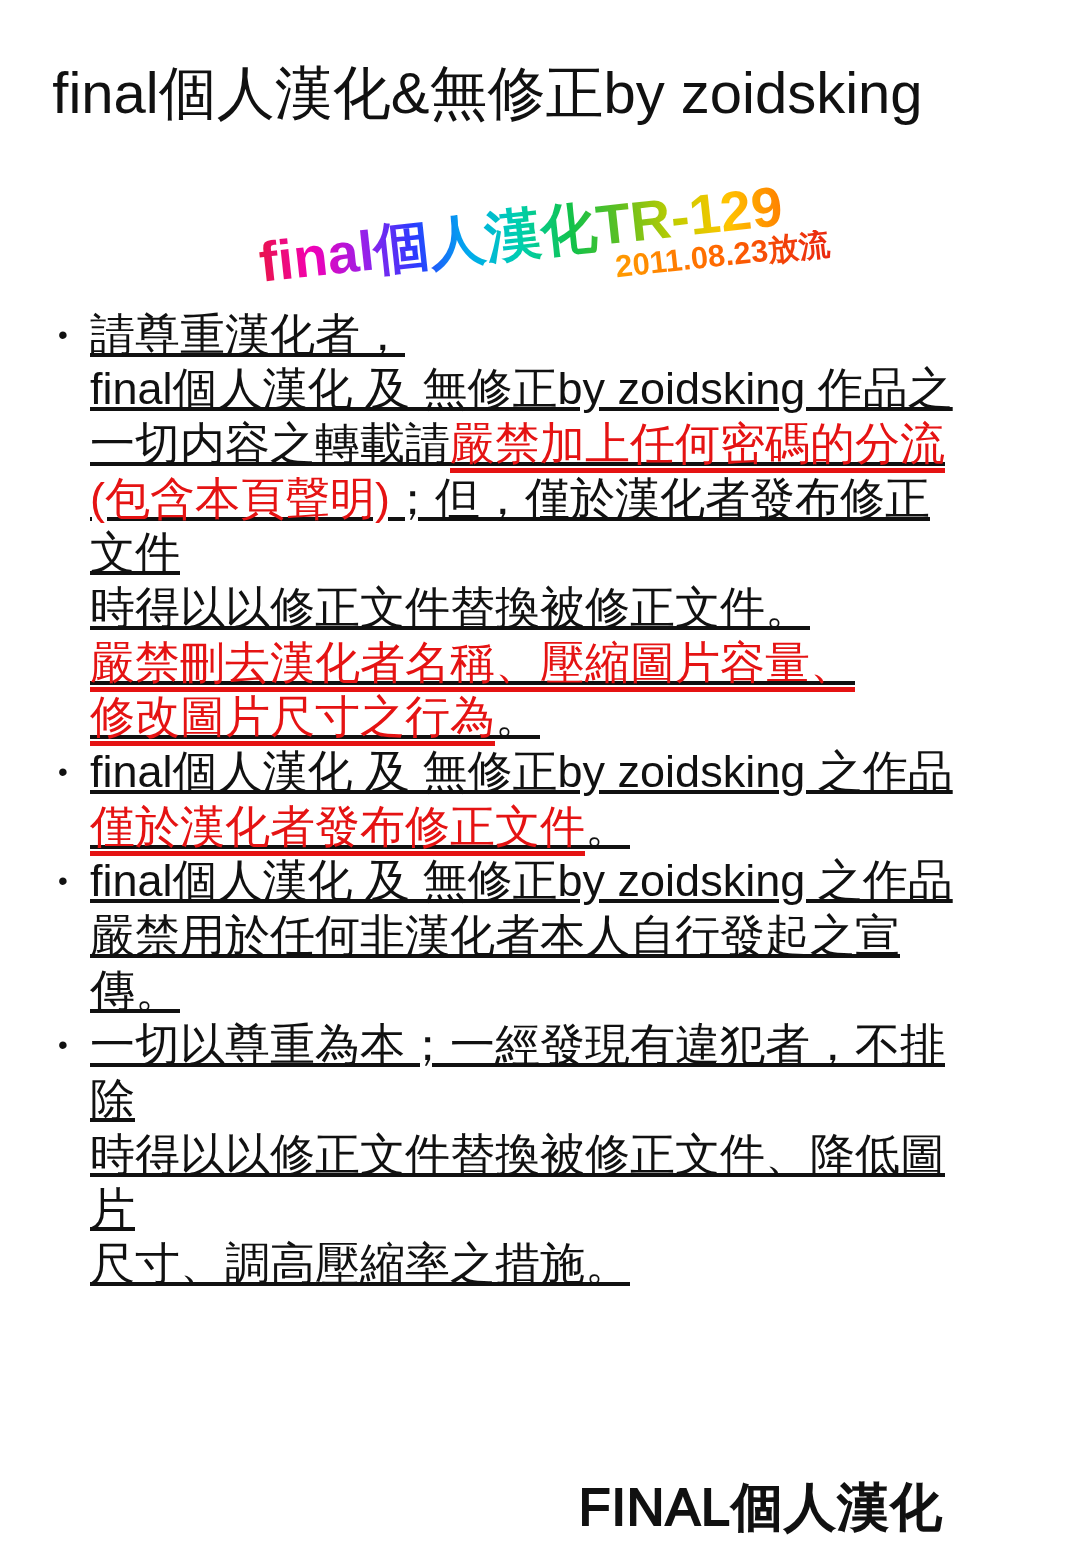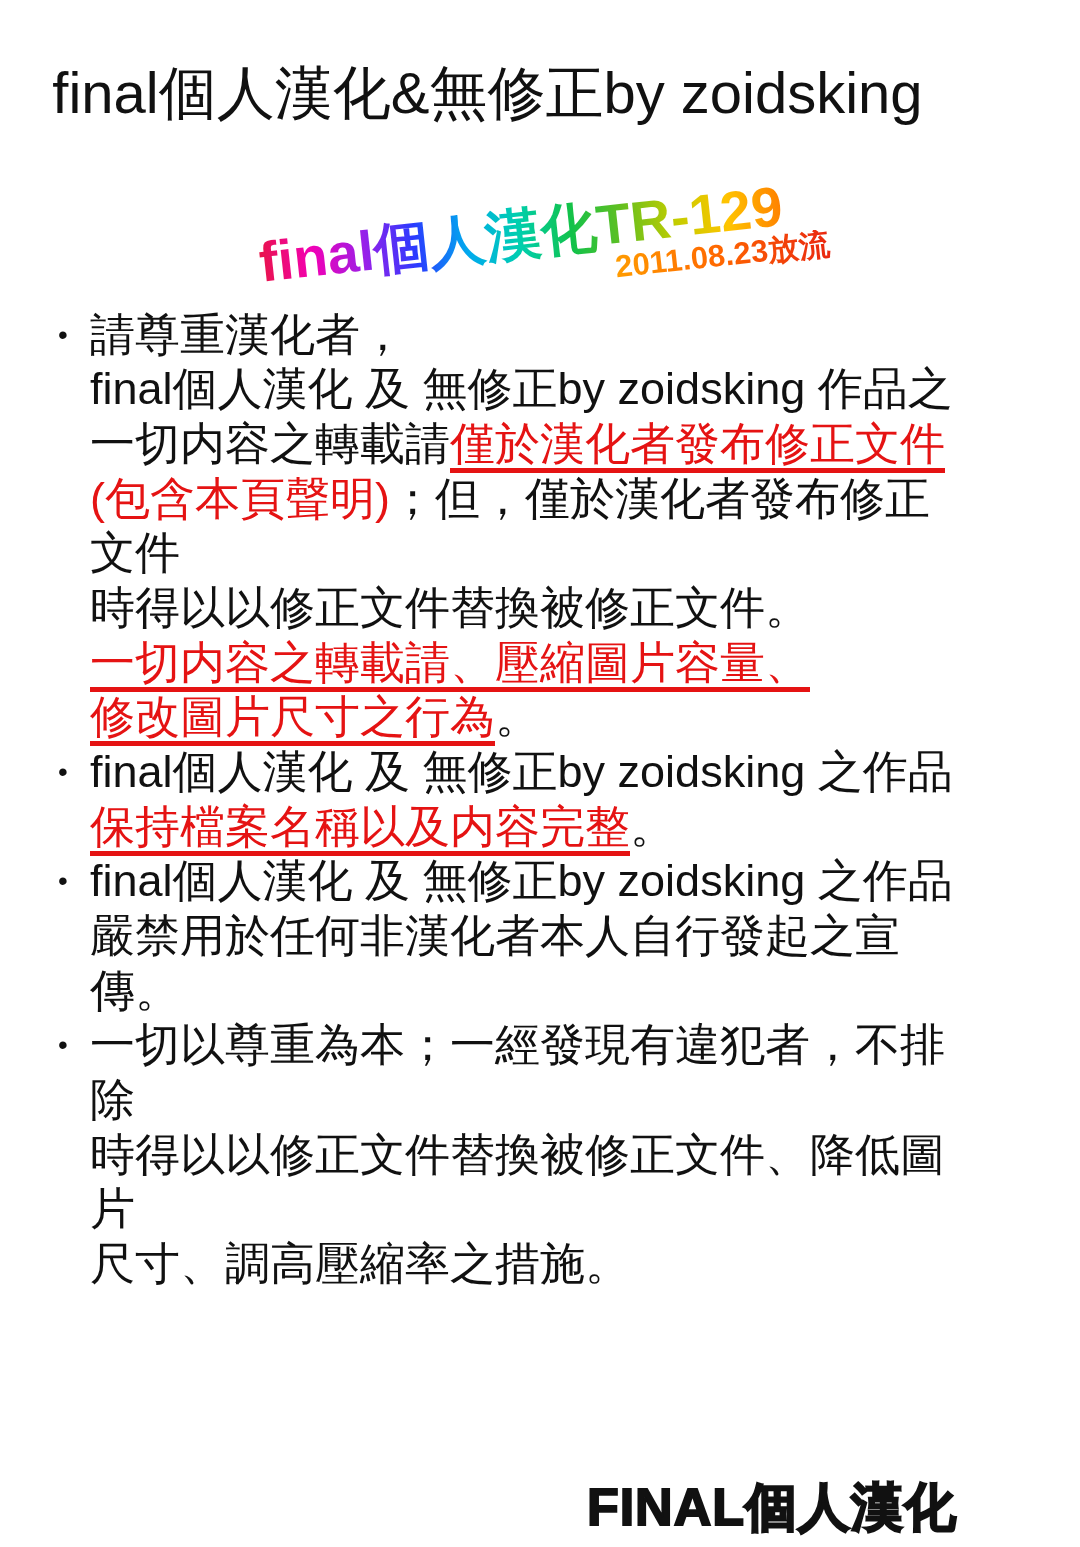--- a/index.html
+++ b/index.html
@@ -62,20 +62,21 @@
     margin: 182px 18px 0 58px;
     padding: 0;
     list-style: none;
     font-size: 45px;
     line-height: 1.215;
   }
   .rule-item {
     position: relative;
     padding-left: 32px;
     white-space: pre-line;
+    text-decoration: underline;
   }
   .rule-item::before {
     content: "\2022";
     position: absolute;
     left: 0;
     top: 0;
     font-size: 0.62em;
     line-height: 1.96;
     color: var(--ink, #111111);
   }
@@ -84,24 +85,24 @@
   .seg-red-underline {
     color: var(--red, #e51313);
     text-decoration: underline;
     text-decoration-thickness: 5px;
     text-underline-offset: 9px;
   }
 
   
   .footer-logo {
     position: absolute;
-    right: 18px;
+    right: 32px;
     bottom: 4px;
     font-size: 52px;
-    font-weight: bold;
+    font-weight: normal;
     letter-spacing: 1px;
     color: var(--ink, #111111);
     -webkit-text-stroke: 2px var(--ink, #111111);
   }
 </style>
 </head>
 <body>
 
 <div class="page" style="--ink: #111111; --red: #e51313; background: rgb(255, 255, 255);">
 
@@ -110,27 +111,27 @@
   </h1>
 
   <div class="watermark">
     <span class="wm-main" style="background-image: linear-gradient(90deg, rgb(232, 20, 72), rgb(243, 0, 180), rgb(155, 31, 232), rgb(42, 59, 255), rgb(0, 170, 238), rgb(0, 207, 174), rgb(18, 194, 74), rgb(99, 191, 31), rgb(195, 205, 0), rgb(255, 196, 0), rgb(255, 132, 0), rgb(249, 51, 18));">final個人漢化TR-129</span>
     <span class="wm-sub" style="background-image: linear-gradient(90deg, rgb(47, 178, 54), rgb(142, 196, 0), rgb(229, 201, 0), rgb(255, 160, 0), rgb(255, 102, 0), rgb(232, 36, 17));">2011.08.23放流</span>
   </div>
 
   <ul class="rules">
       <li class="rule-item"><span class="seg-normal">請尊重漢化者，
 final個人漢化 及 無修正by zoidsking 作品之
-一切内容之轉載請</span><span class="seg-red-underline">僅於漢化者發布修正文件</span><span class="seg-red">
+一切内容之轉載請</span><span class="seg-red-underline">嚴禁加上任何密碼的分流</span><span class="seg-red">
 (包含本頁聲明)</span><span class="seg-normal">；但，僅於漢化者發布修正文件
 時得以以修正文件替換被修正文件。
-</span><span class="seg-red-underline">一切内容之轉載請、壓縮圖片容量、
+</span><span class="seg-red-underline">嚴禁刪去漢化者名稱、壓縮圖片容量、
 修改圖片尺寸之行為</span><span class="seg-normal">。</span></li>
       <li class="rule-item"><span class="seg-normal">final個人漢化 及 無修正by zoidsking 之作品
-</span><span class="seg-red-underline">保持檔案名稱以及内容完整</span><span class="seg-normal">。</span></li>
+</span><span class="seg-red-underline">僅於漢化者發布修正文件</span><span class="seg-normal">。</span></li>
       <li class="rule-item"><span class="seg-normal">final個人漢化 及 無修正by zoidsking 之作品
 嚴禁用於任何非漢化者本人自行發起之宣傳。</span></li>
       <li class="rule-item"><span class="seg-normal">一切以尊重為本；一經發現有違犯者，不排除
 時得以以修正文件替換被修正文件、降低圖片
 尺寸、調高壓縮率之措施。</span></li>
     </ul>
 
   <div class="footer-logo">FINAL個人漢化</div>
 
 </div>

